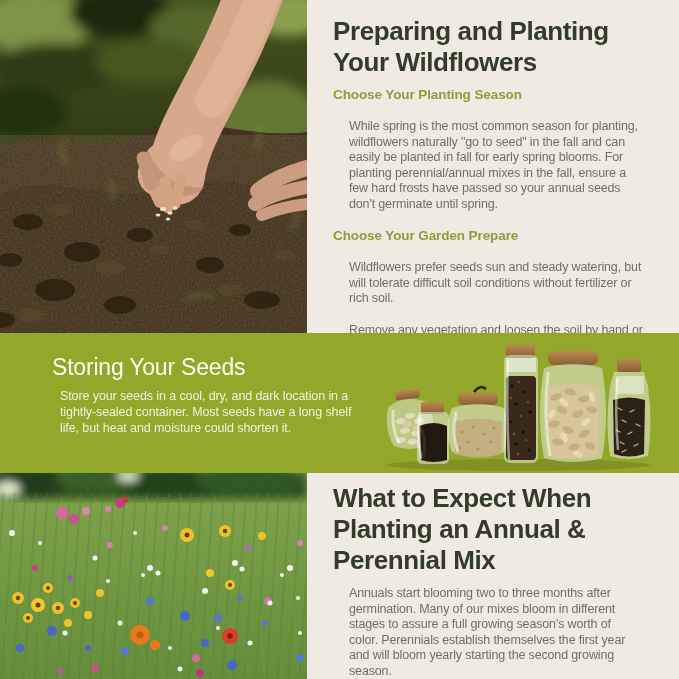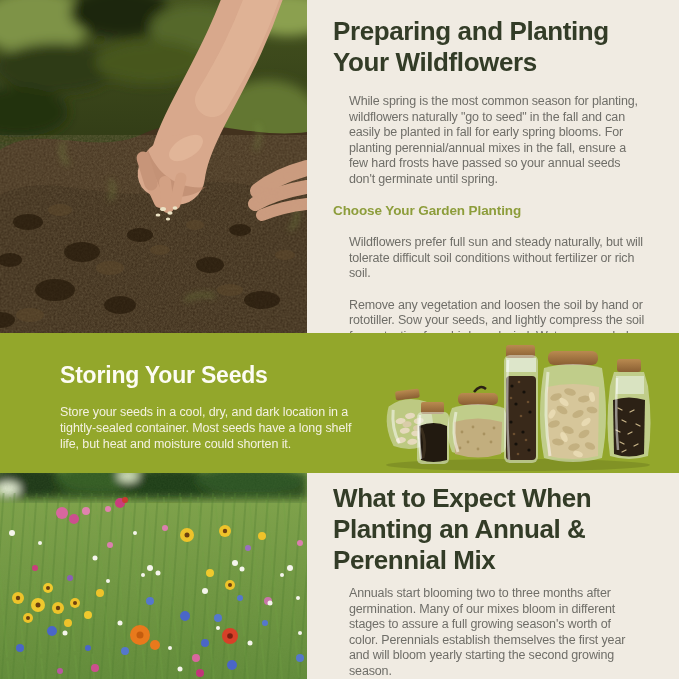--- a/index.html
+++ b/index.html
@@ -11,21 +11,21 @@
   .canvas{
     position:relative;width:679px;height:679px;overflow:hidden;
     background:var(--cream);font-family:"Liberation Sans",sans-serif;
   }
   .photo{position:absolute;overflow:hidden}
   .photo svg{display:block}
   .photo-top-left{left:0;top:0;width:307px;height:333px}
   .photo-bottom-left{left:0;top:473px;width:307px;height:206px}
   .band{position:absolute;left:0;top:333px;width:679px;height:140px;background:var(--accent)}
   .band-text{position:absolute;left:44px;top:13px;width:300px}
-  .band-title{margin:16px;font-size:23px;line-height:26px;font-weight:700;color:var(--band-title);letter-spacing:-0.2px}
+  .band-title{margin:8px;font-size:23px;line-height:26px;font-weight:400;color:var(--band-title);letter-spacing:-0.2px}
   .band-body{margin:8px 16px 0;font-size:12.5px;line-height:16px;color:var(--band-body);width:292px;letter-spacing:-0.1px}
   .band-photo{position:absolute;left:378px;top:342px;width:278px;height:130px}
   .panel{position:absolute;left:307px;width:372px}
   .panel-top-right{top:0;height:293px;padding:16px 16px 0 26px}
   .panel-bottom-right{top:473px;height:206px;padding:10px 26px 0 26px}
   .main-title{margin:0;font-size:26px;line-height:31px;font-weight:700;color:var(--heading);letter-spacing:-0.4px;max-width:336px}
   .sub-heading{margin:9px 0 2px;font-size:13.5px;line-height:16px;font-weight:700;color:var(--subhead);letter-spacing:-0.1px}
   .body-text{margin:16px;font-size:12.5px;line-height:15.5px;color:var(--body);max-width:340px;letter-spacing:-0.15px}
   .panel-bottom-right .body-text{margin-top:10px;max-width:344px}
 </style>
@@ -116,23 +116,24 @@
       <g stroke="#d2a184" stroke-linecap="round" fill="none" opacity="0.95">
         <path d="M307,168 C285,174 268,183 258,191" stroke-width="16"></path>
         <path d="M307,187 C284,191 266,198 255,204" stroke-width="14"></path>
         <path d="M307,204 C288,206 272,211 262,215" stroke-width="12"></path>
       </g>
     </svg>
   </div>
 
   <section class="panel panel-top-right">
     <h1 class="main-title">Preparing and Planting Your Wildflowers</h1>
+    <h3 class="sub-heading">Choose Your Planting Season</h3>
     <p class="body-text">While spring is the most common season for planting, wildflowers naturally "go to seed" in the fall and can easily be planted in fall for early spring blooms. For planting perennial/annual mixes in the fall, ensure a few hard frosts have passed so your annual seeds don't germinate until spring.</p>
-    <h3 class="sub-heading">Choose Your Garden Planting</h3>
-    <p class="body-text">Wildflowers prefer full sun and steady naturally, but will tolerate difficult soil conditions without fertilizer or rich soil.</p>
+    <h3 class="sub-heading">Choose Your Garden Prepare</h3>
+    <p class="body-text">Wildflowers prefer seeds sun and steady watering, but will tolerate difficult soil conditions without fertilizer or rich soil.</p>
     <p class="body-text">Remove any vegetation and loosen the soil by hand or rototiller. Sow your seeds, and lightly compress the soil for protection from birds and wind. Water as needed.</p>
   </section>
 
   <section class="band">
     <div class="band-text">
       <h2 class="band-title">Storing Your Seeds</h2>
       <p class="band-body">Store your seeds in a cool, dry, and dark location in a tightly-sealed container. Most seeds have a long shelf life, but heat and moisture could shorten it.</p>
     </div>
   </section>
 

